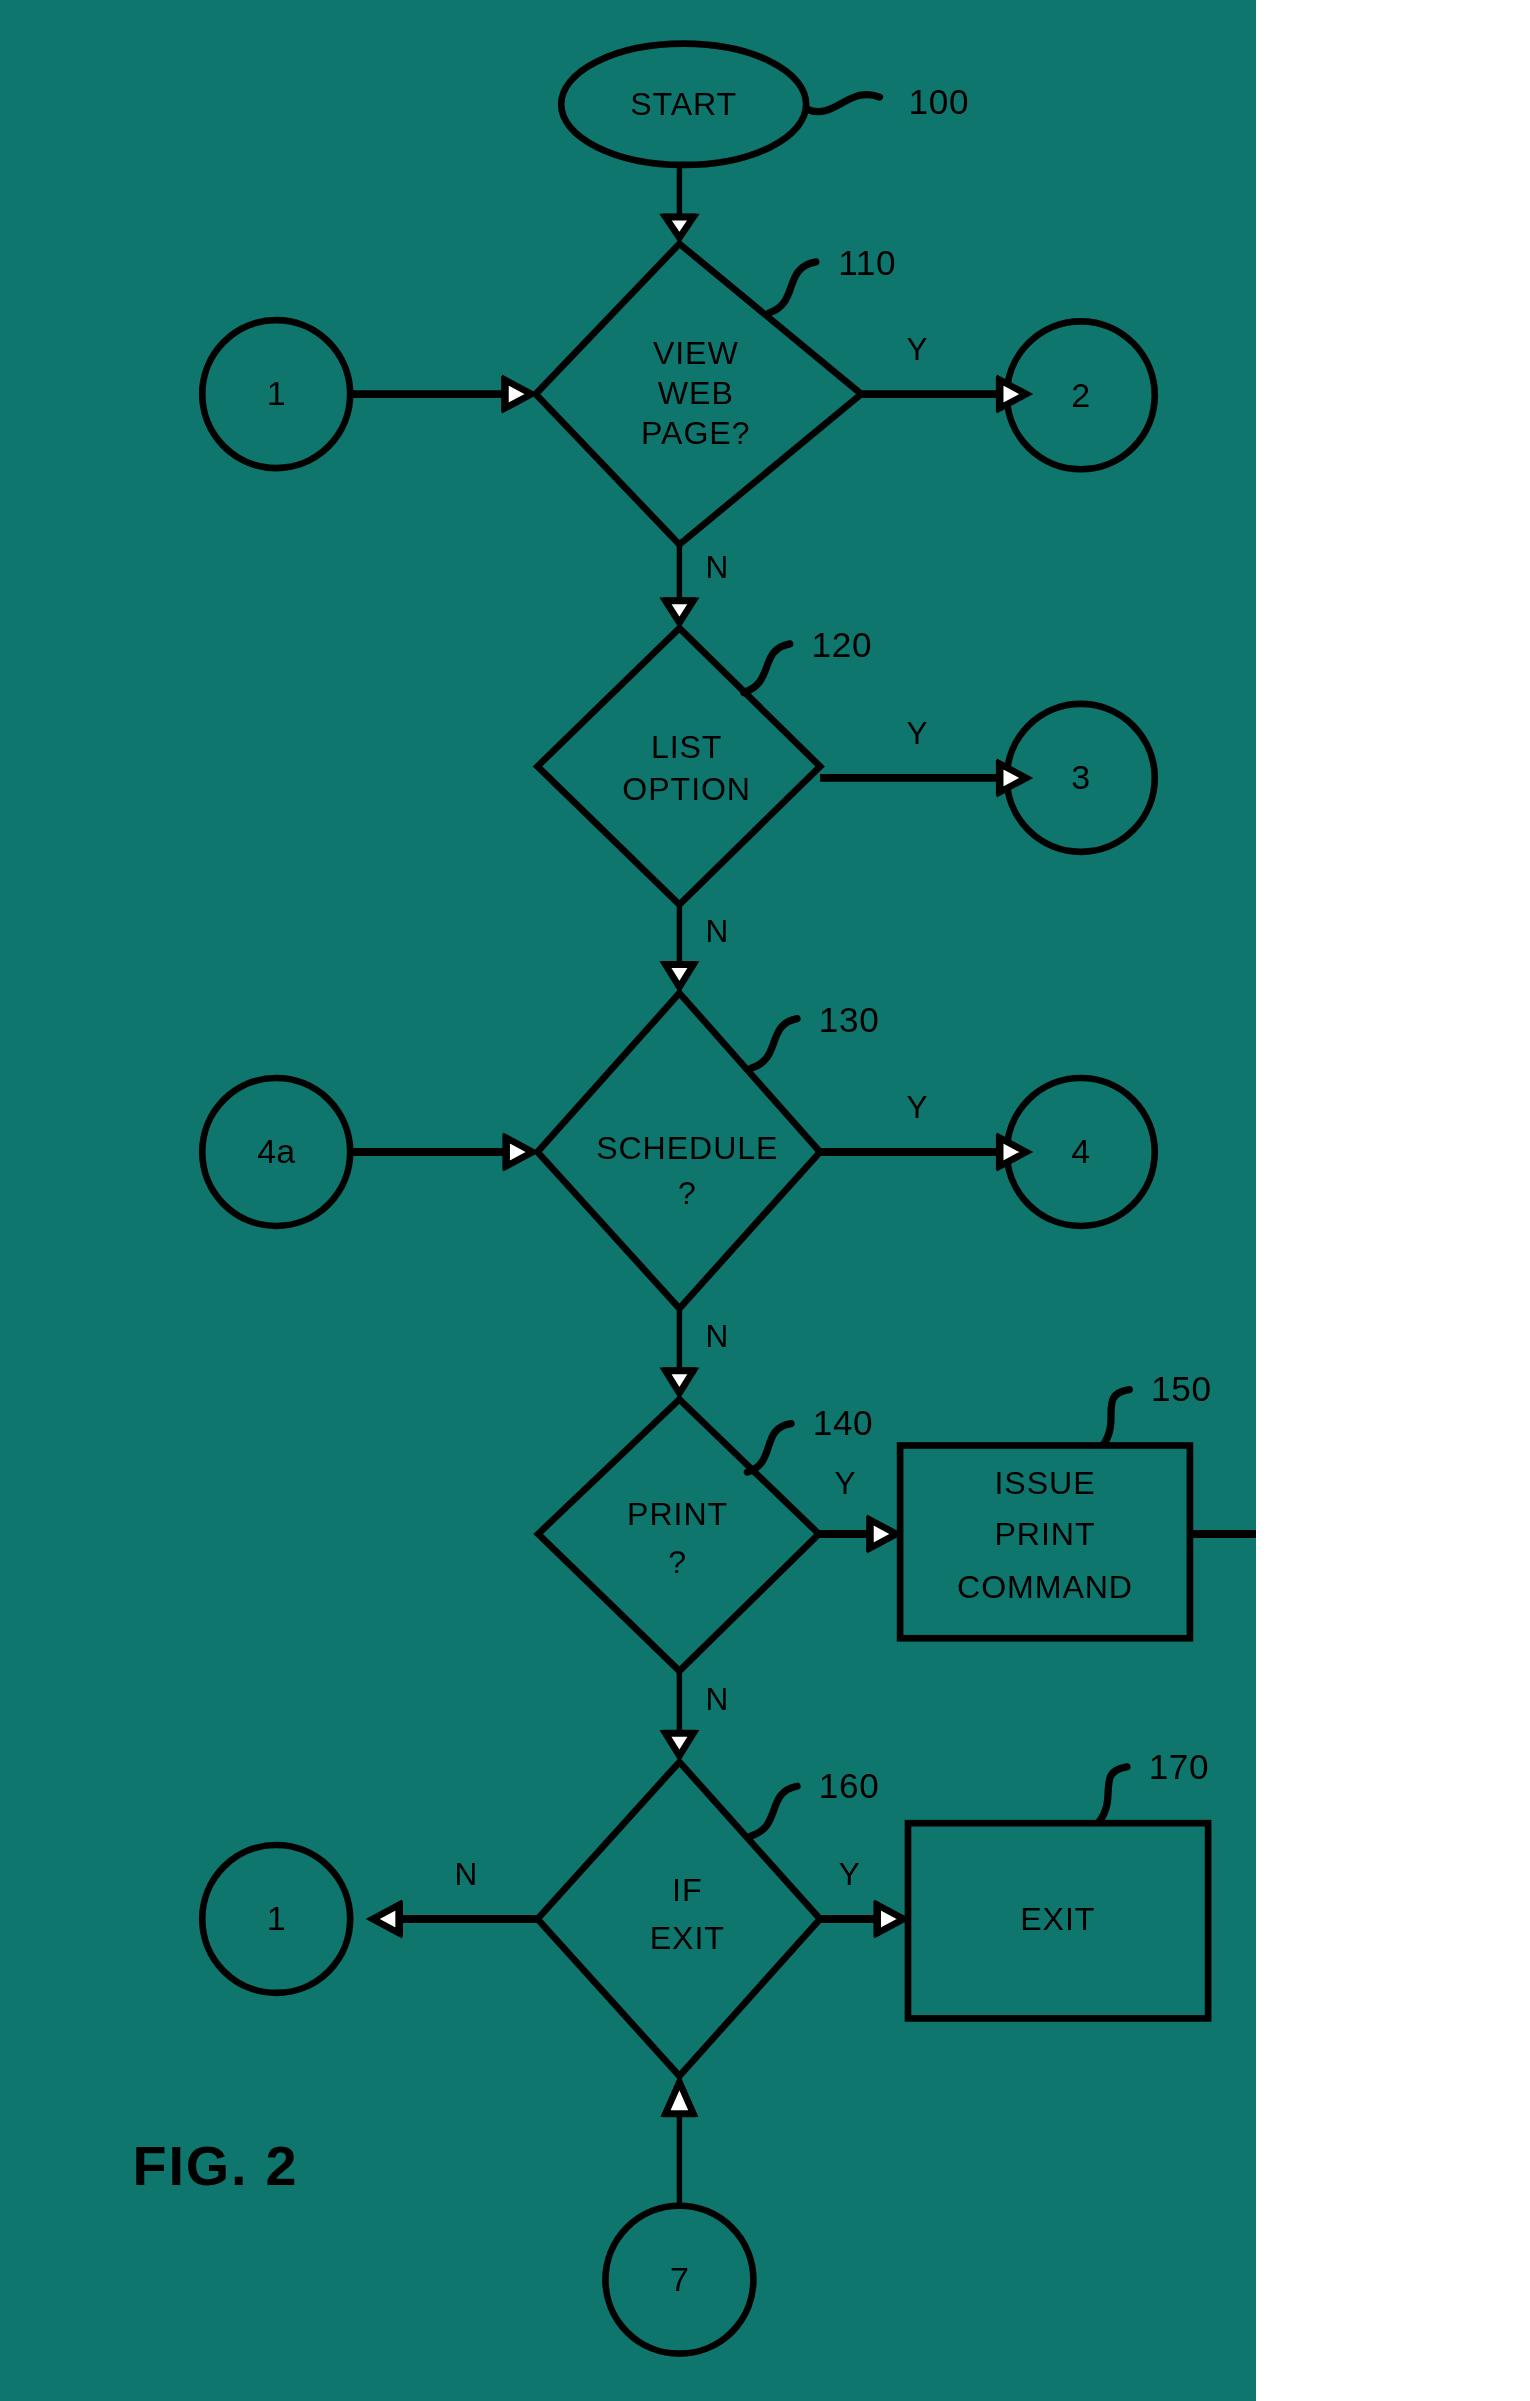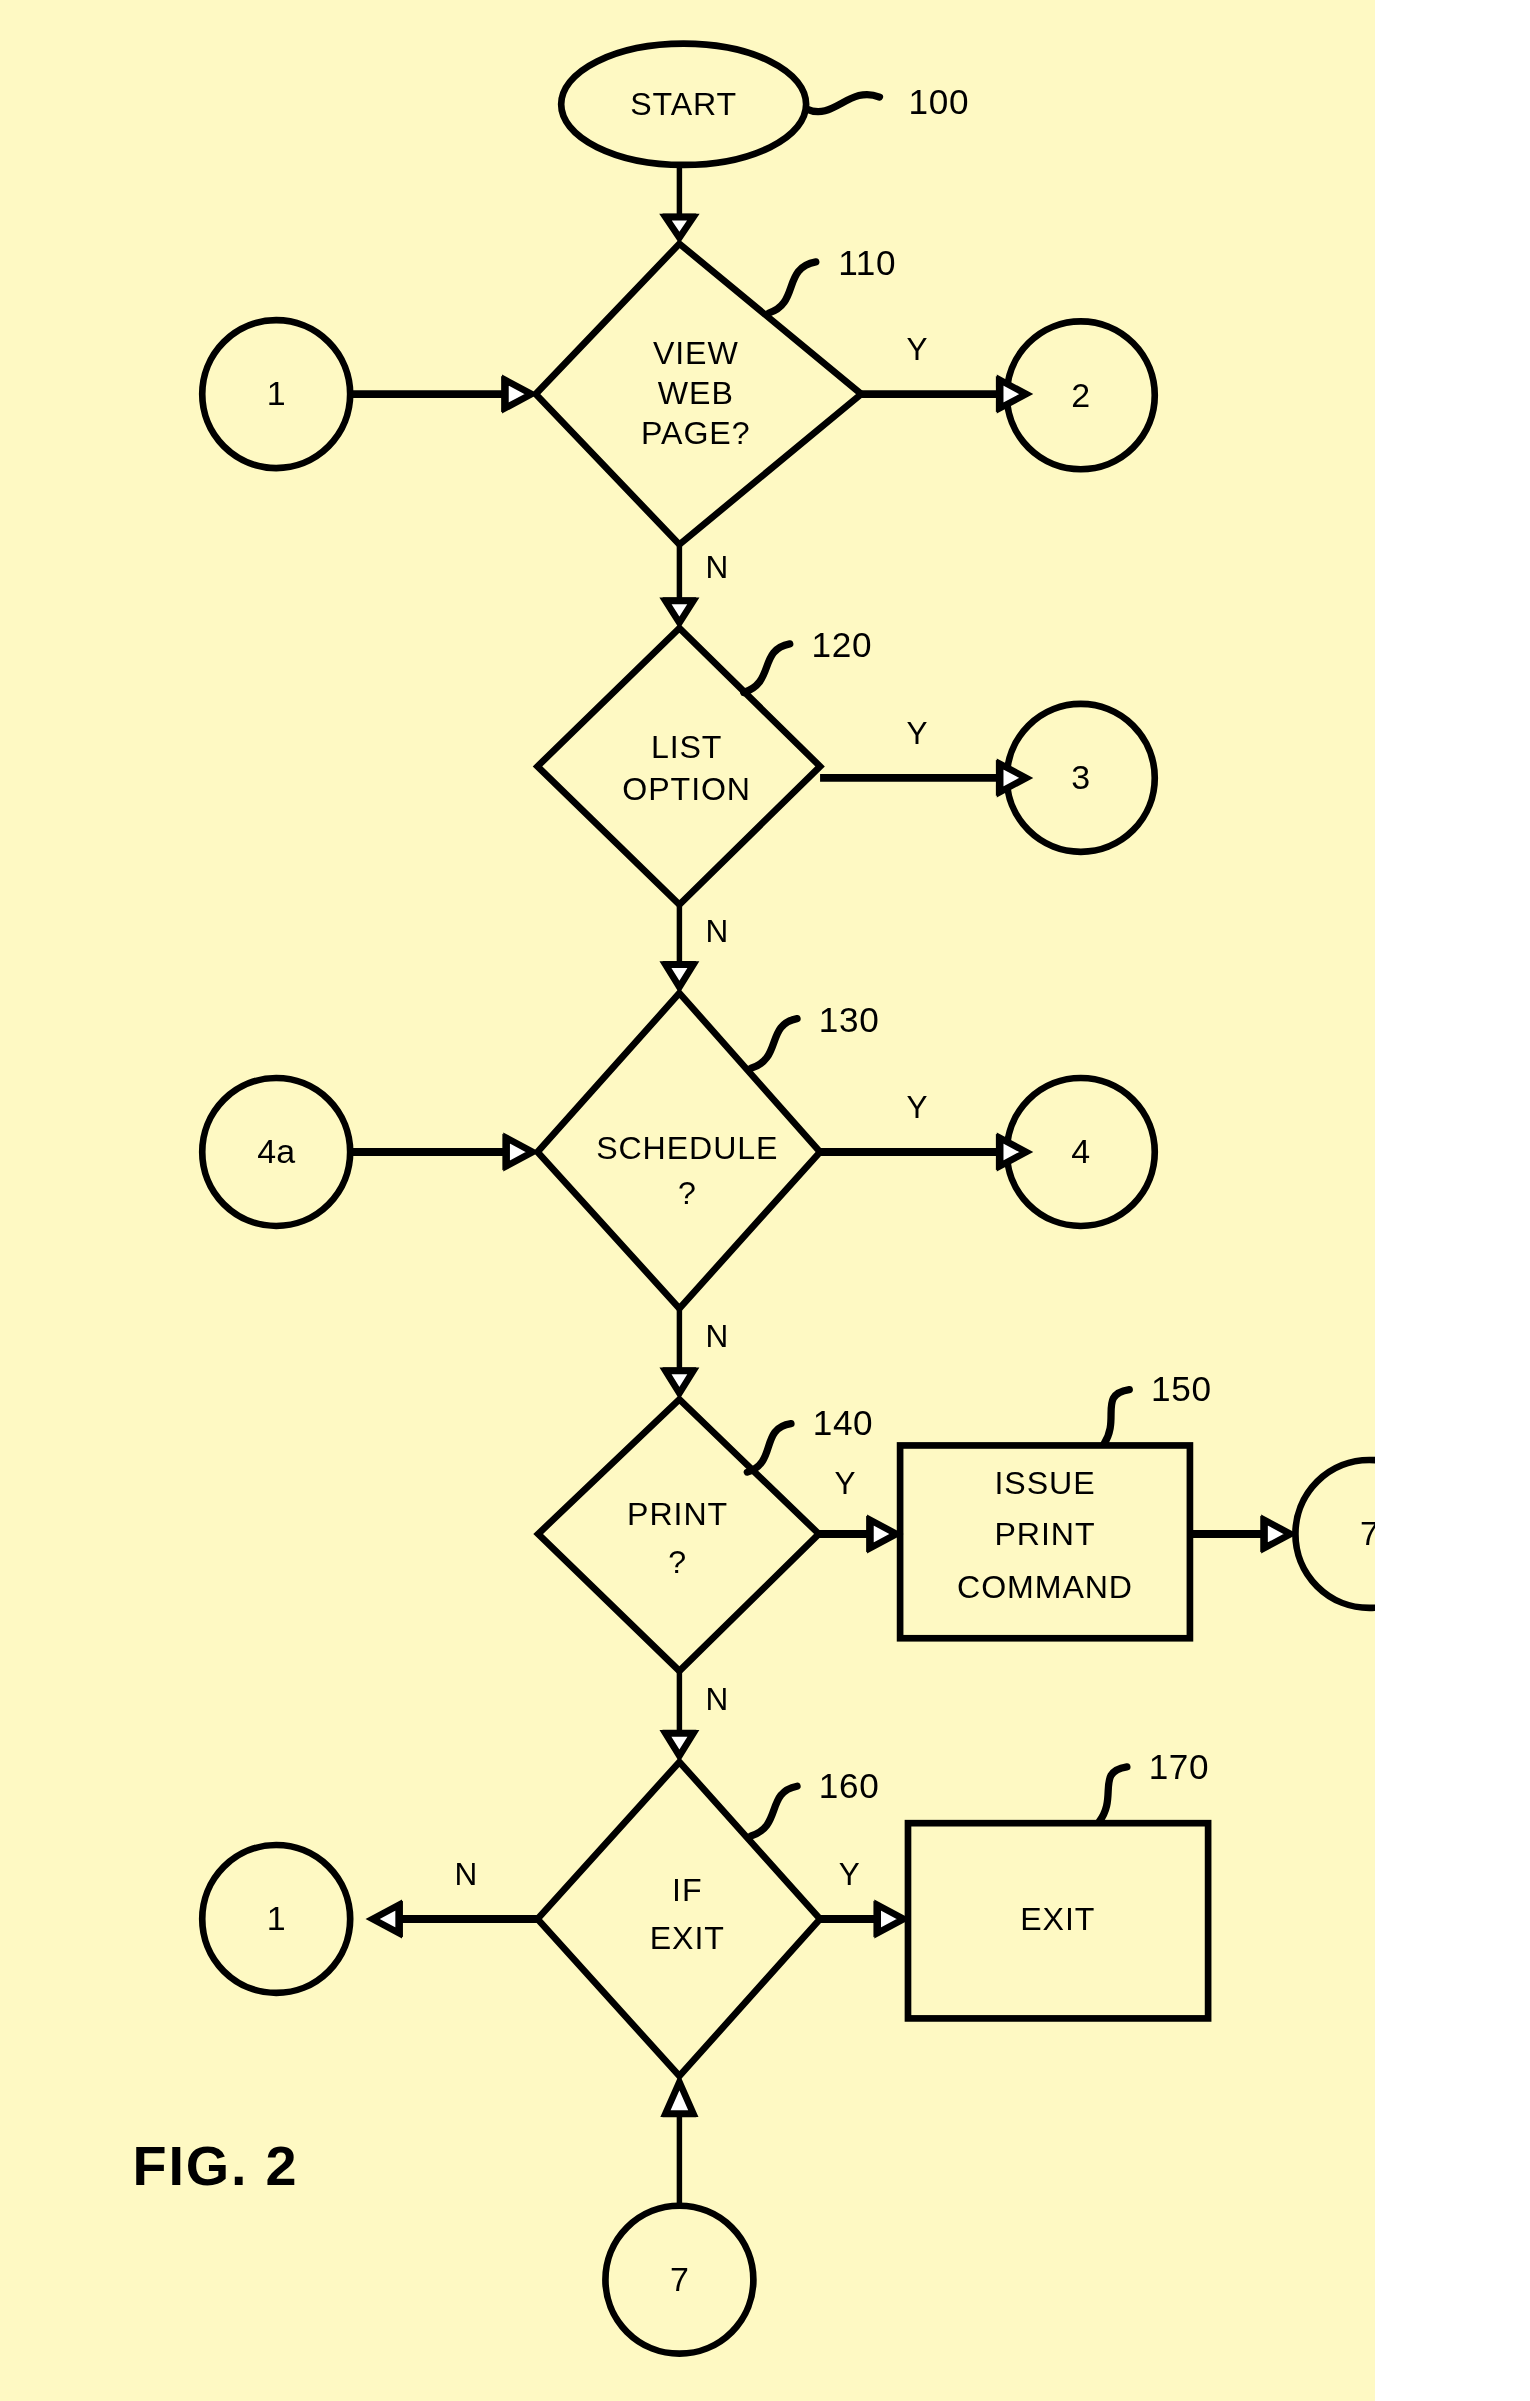--- a/index.html
+++ b/index.html
@@ -6,23 +6,23 @@
   html, body {
     margin: 0;
     padding: 0;
     background: #ffffff;
   }
   body {
     font-family: "Liberation Sans", sans-serif;
   }
   #figure-root {
     position: relative;
-    width: 1375px;
+    width: 1256px;
     height: 2401px;
-    background: #fef9c3;
+    background: #0f766e;
     overflow: hidden;
   }
   #flow-svg {
     position: absolute;
     top: 0;
     left: 0;
     width: 1531px;
     height: 2401px;
     display: block;
   }

